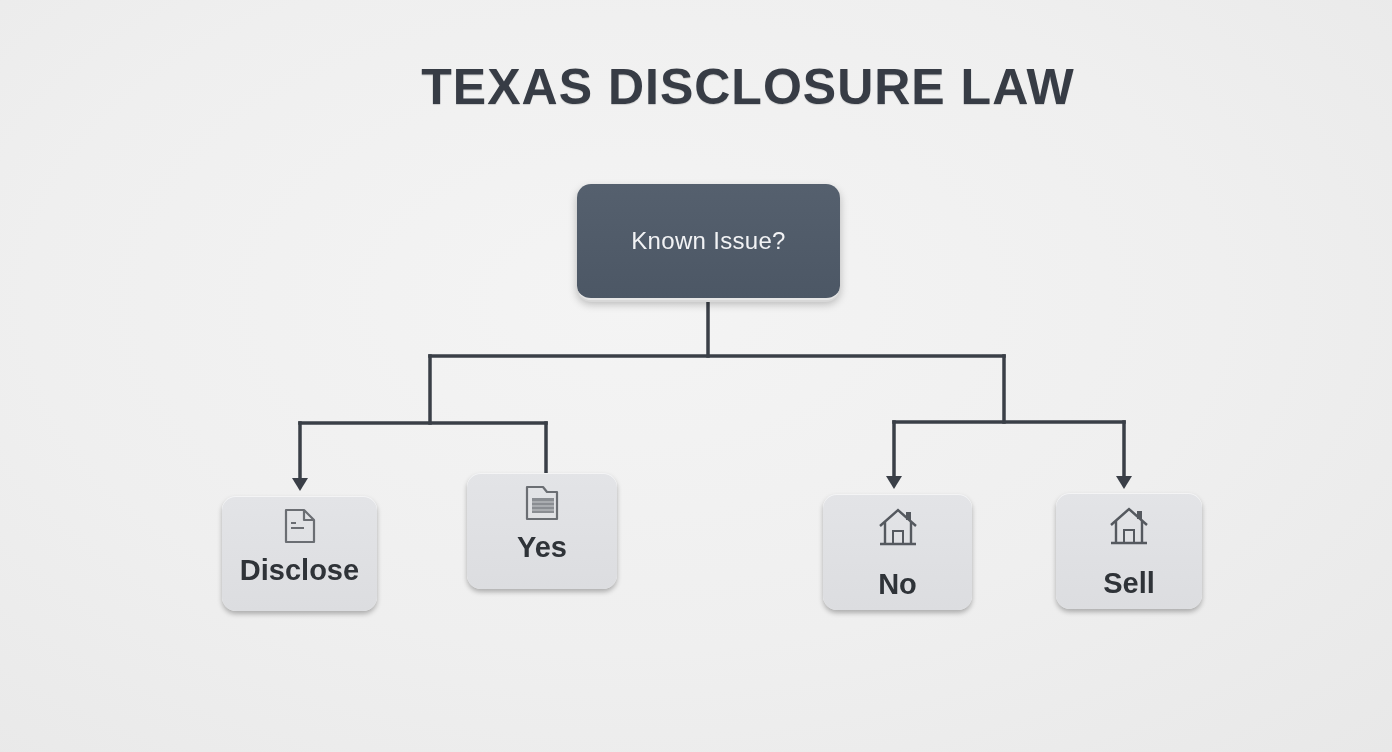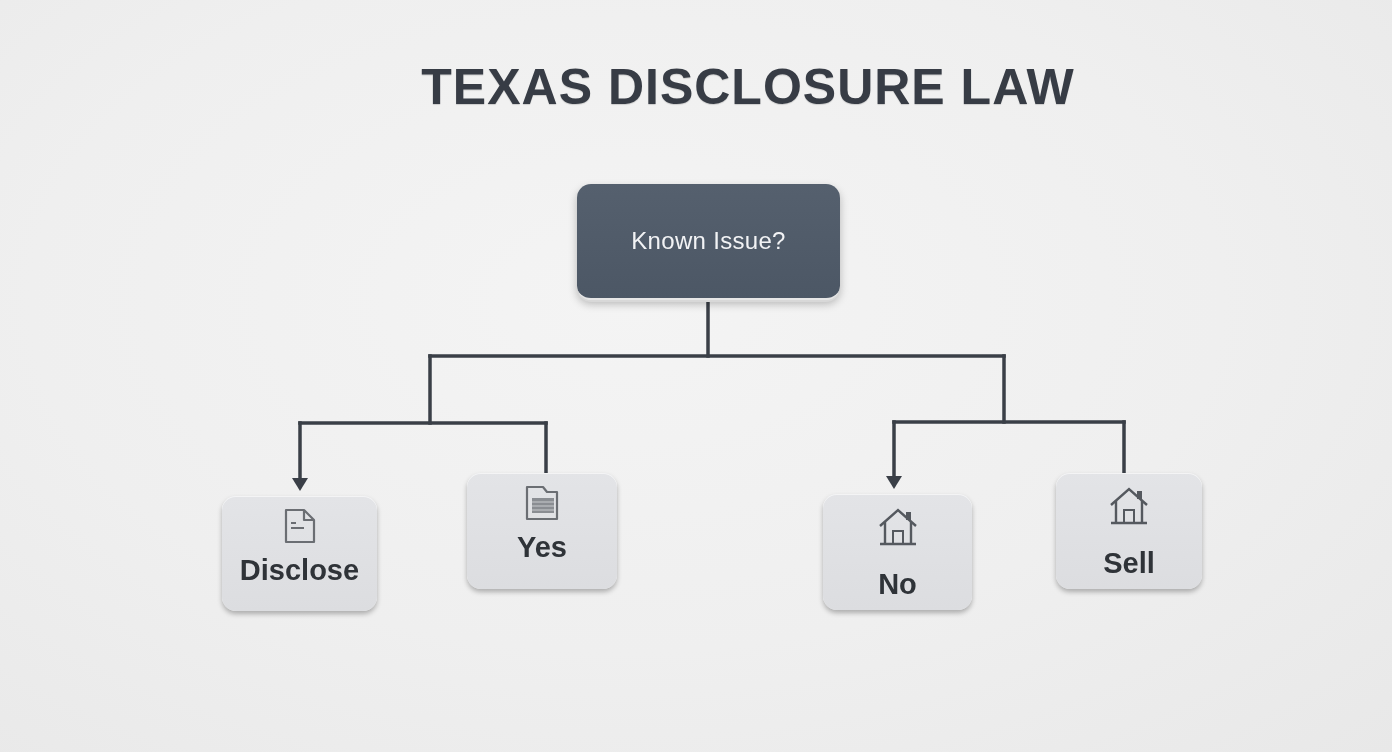--- a/index.html
+++ b/index.html
@@ -147,21 +147,21 @@
   <svg class="icon" viewBox="0 0 44 44">
     <path d="M4,22 L22,6 L40,22" fill="none" stroke="#55595f" stroke-width="2.4" stroke-linejoin="miter"></path>
     <rect x="30" y="8" width="5" height="8" fill="#55595f"></rect>
     <path d="M9,18 V40 M35,18 V40" fill="none" stroke="#55595f" stroke-width="2.4"></path>
     <line x1="4" y1="40" x2="40" y2="40" stroke="#55595f" stroke-width="2.6"></line>
     <rect x="17" y="27" width="10" height="13" fill="none" stroke="#55595f" stroke-width="2"></rect>
   </svg>
   <span class="label">No</span>
 </div>
 
-<div class="node leaf house" style="left:1056px; top:473px; width:146px; height:116px;">
+<div class="node leaf house" style="left:1056px; top:493px; width:146px; height:116px;">
   <svg class="icon" viewBox="0 0 44 44">
     <path d="M4,22 L22,6 L40,22" fill="none" stroke="#55595f" stroke-width="2.4" stroke-linejoin="miter"></path>
     <rect x="30" y="8" width="5" height="8" fill="#55595f"></rect>
     <path d="M9,18 V40 M35,18 V40" fill="none" stroke="#55595f" stroke-width="2.4"></path>
     <line x1="4" y1="40" x2="40" y2="40" stroke="#55595f" stroke-width="2.6"></line>
     <rect x="17" y="27" width="10" height="13" fill="none" stroke="#55595f" stroke-width="2"></rect>
   </svg>
   <span class="label">Sell</span>
 </div>
 

